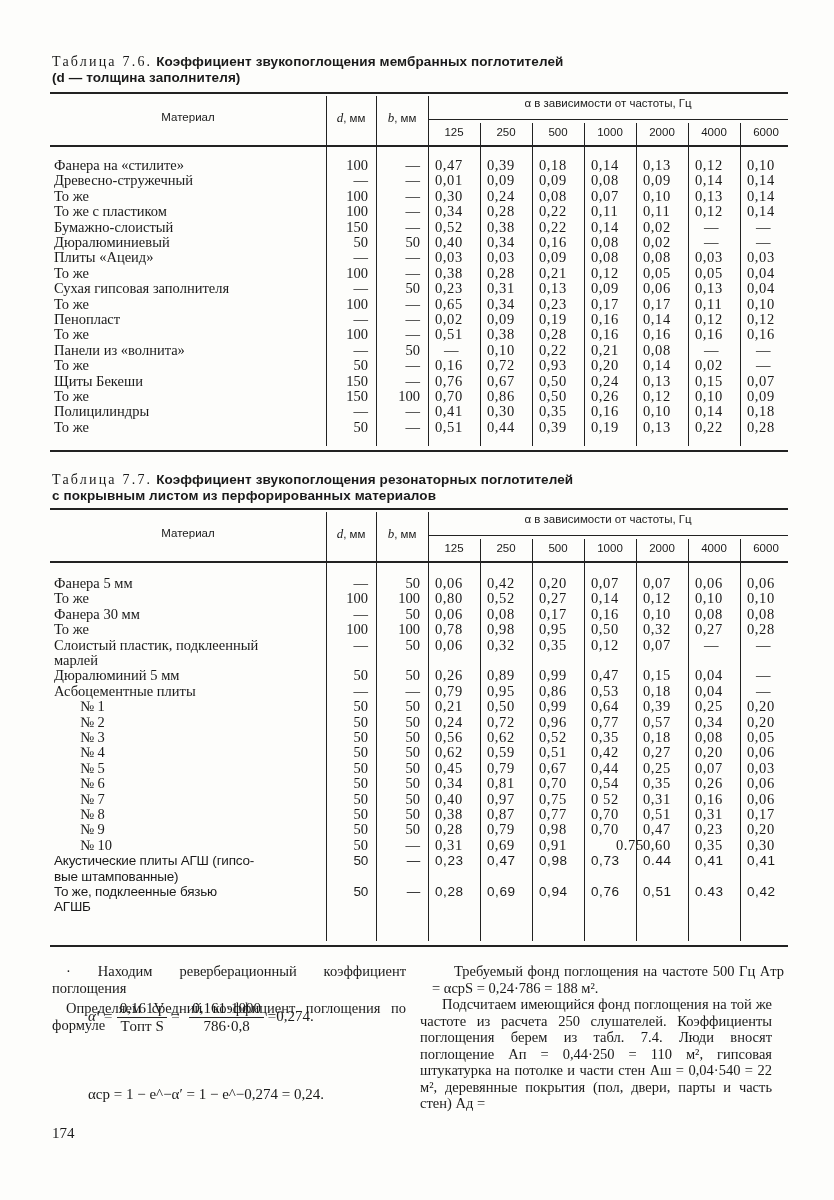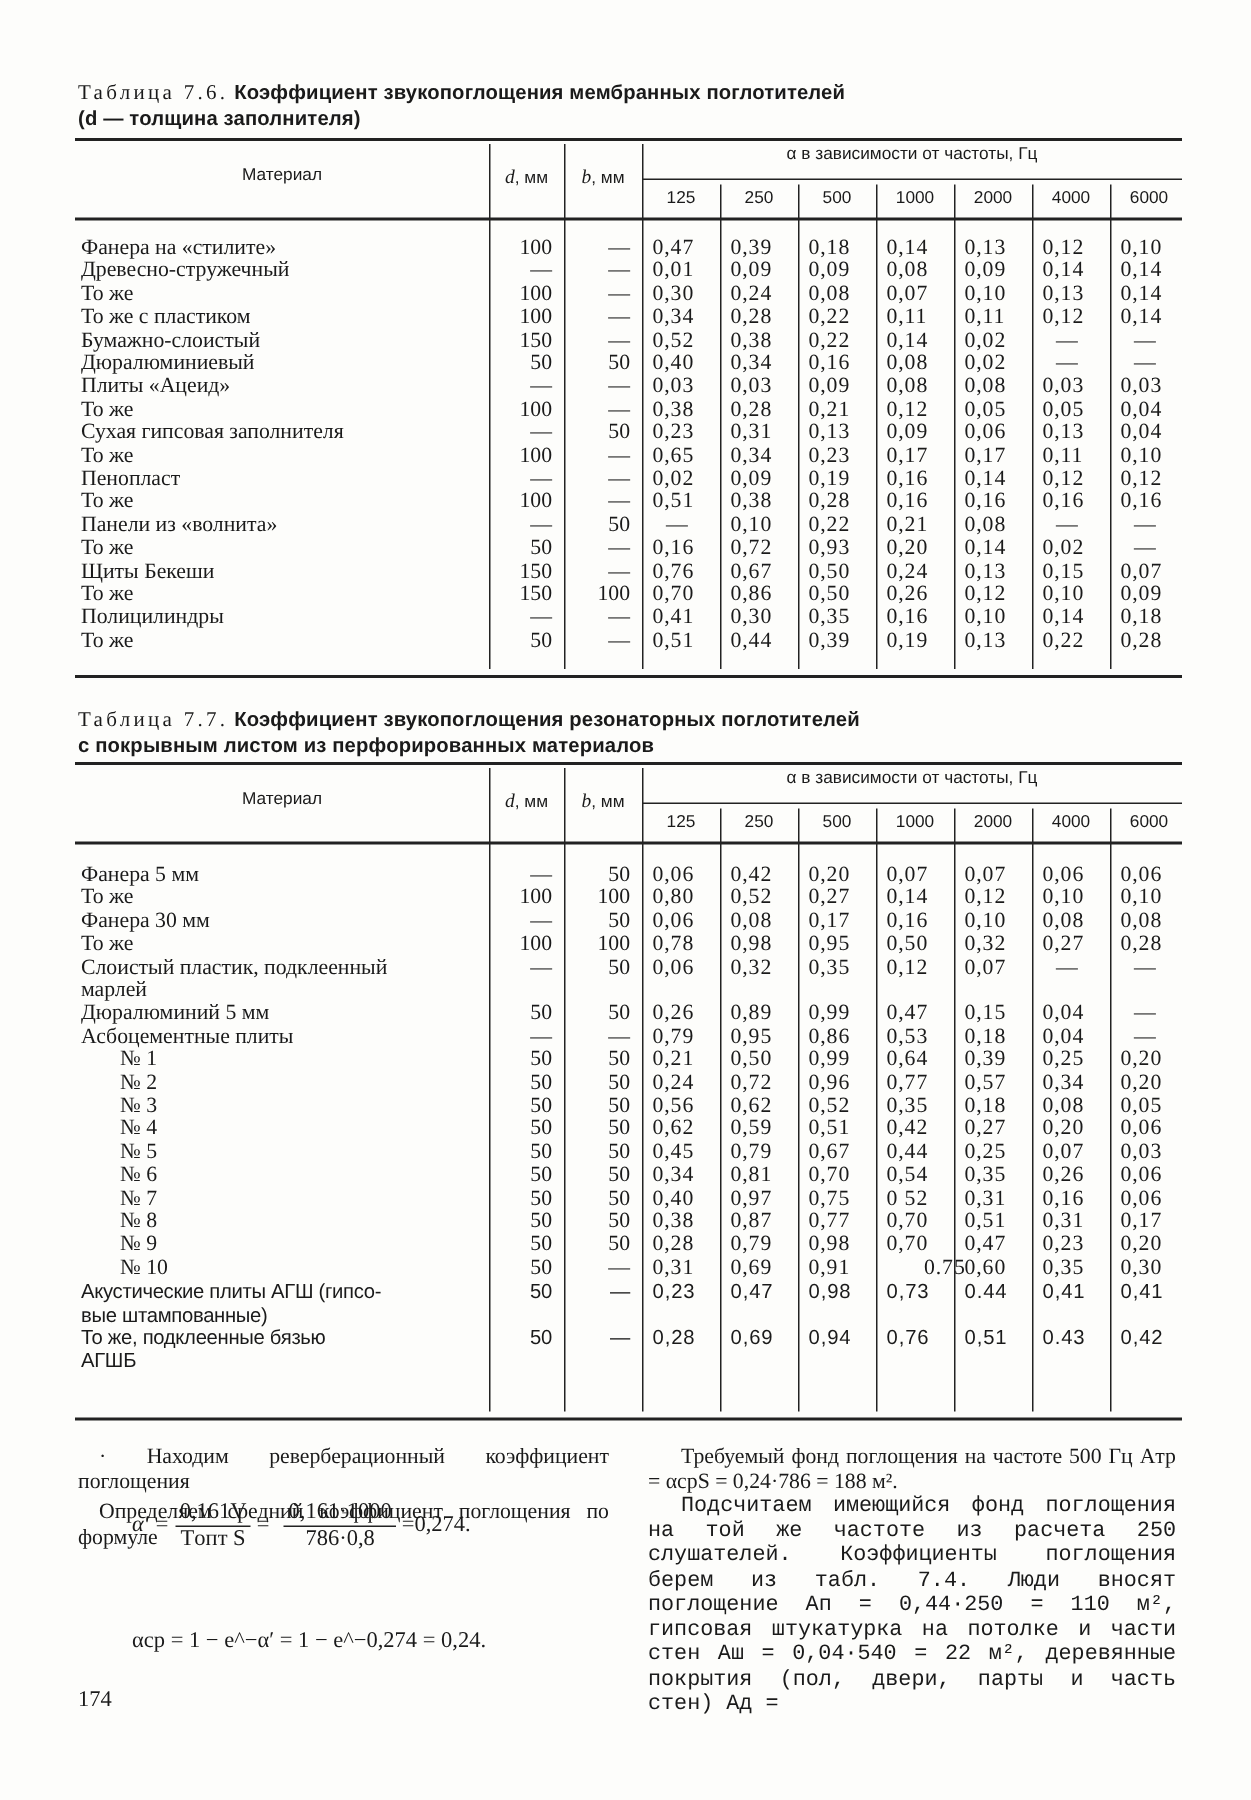--- a/index.html
+++ b/index.html
@@ -554,13 +554,13 @@
   <span>=0,274.</span>
 </div>
 
 <div class="para" style="left:52px;top:1000px;width:354px;text-indent:14px;">Определяем средний коэффициент поглощения по формуле</div>
 
 <div class="formula" style="left:88px;top:1086px;">αср = 1 − e^−α′ = 1 − e^−0,274 = 0,24.</div>
 
 <div class="pageno">174</div>
 
 <div class="para" style="left:432px;top:963px;width:352px;text-indent:22px;">Требуемый фонд поглощения на частоте 500 Гц Aтр = αсрS = 0,24·786 = 188 м².</div>
-<div class="para" style="left:432px;top:996px;width:352px;text-indent:22px;font-family:Liberation Mono, monospace;">Подсчитаем имеющийся фонд поглощения на той же частоте из расчета 250 слушателей. Коэффициенты поглощения берем из табл. 7.4. Люди вносят поглощение Aп = 0,44·250 = 110 м², гипсовая штукатурка на потолке и части стен Aш = 0,04·540 = 22 м², деревянные покрытия (пол, двери, парты и часть стен) Aд =</div>
+<div class="para" style="left:420px;top:996px;width:352px;text-indent:22px;">Подсчитаем имеющийся фонд поглощения на той же частоте из расчета 250 слушателей. Коэффициенты поглощения берем из табл. 7.4. Люди вносят поглощение Aп = 0,44·250 = 110 м², гипсовая штукатурка на потолке и части стен Aш = 0,04·540 = 22 м², деревянные покрытия (пол, двери, парты и часть стен) Aд =</div>
 
 </body></html>

